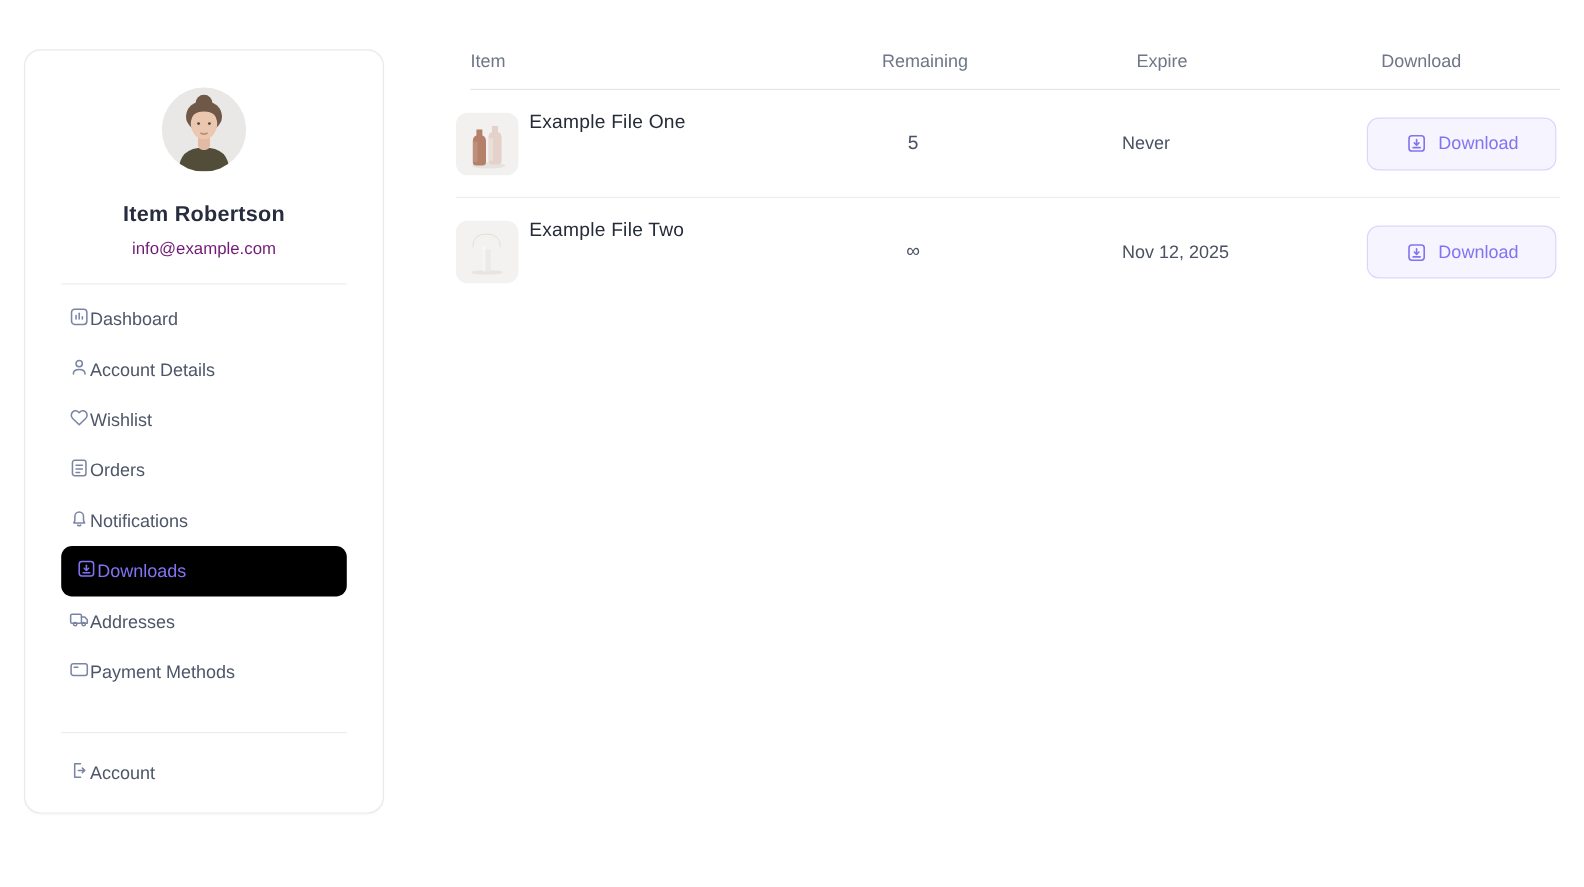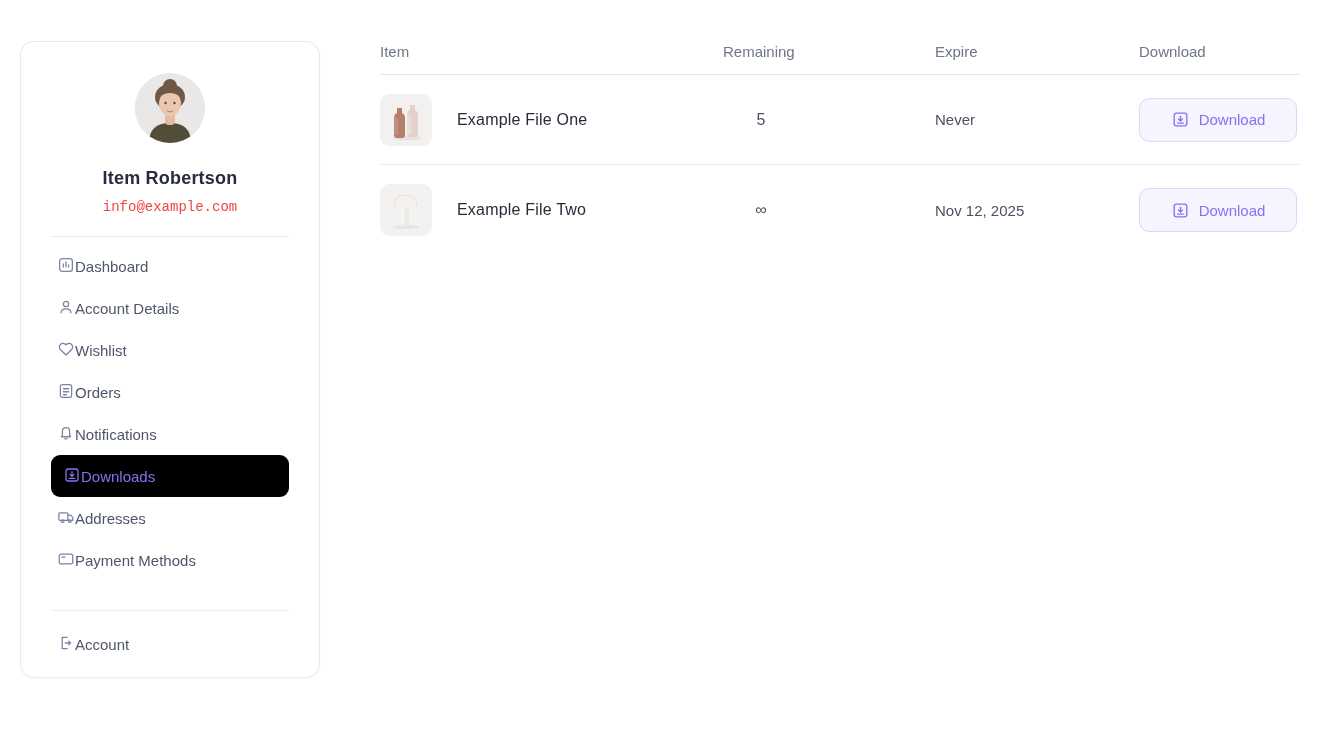--- a/index.html
+++ b/index.html
@@ -33,22 +33,21 @@
     text-align: center;
     font-size: 18px;
     font-weight: 700;
     letter-spacing: 0.2px;
     color: #272d3e;
   }
   .user-email {
     margin-top: 10px;
     text-align: center;
     font-size: 14px;
-    color: #ef4444;
-    font-family: Liberation Mono, monospace;
+    color: #701a75;
   }
   .divider {
     margin: 21px 30px 0;
     border-top: 1px solid #ededef;
   }
   .nav {
     margin-top: 8px;
     padding: 0 30px;
   }
   .nav-item {
@@ -81,33 +80,34 @@
   .thead, .trow {
     display: grid;
     grid-template-columns: 343px 212px 204px 161px;
   }
   .thead {
     height: 75px;
     align-items: end;
     border-bottom: 1px solid #e5e5e7;
     color: #6e7687;
     font-size: 15px;
+    margin-left: 12px;
   }
   .thead > div { padding-bottom: 14px; }
   .trow {
     height: 90px;
     align-items: center;
     font-size: 15px;
     color: #4a5160;
   }
   .trow.with-border { border-bottom: 1px solid #ededee; }
   .cell-item {
     display: flex;
-    align-items: center;
-    gap: 25px;
+    align-items: flex-start;
+    gap: 9px;
   }
   .thumb {
     width: 52px; height: 52px;
     border-radius: 10px;
     overflow: hidden;
     background: #f3f1f0;
     flex: 0 0 auto;
   }
   .item-title {
     font-size: 16px;

